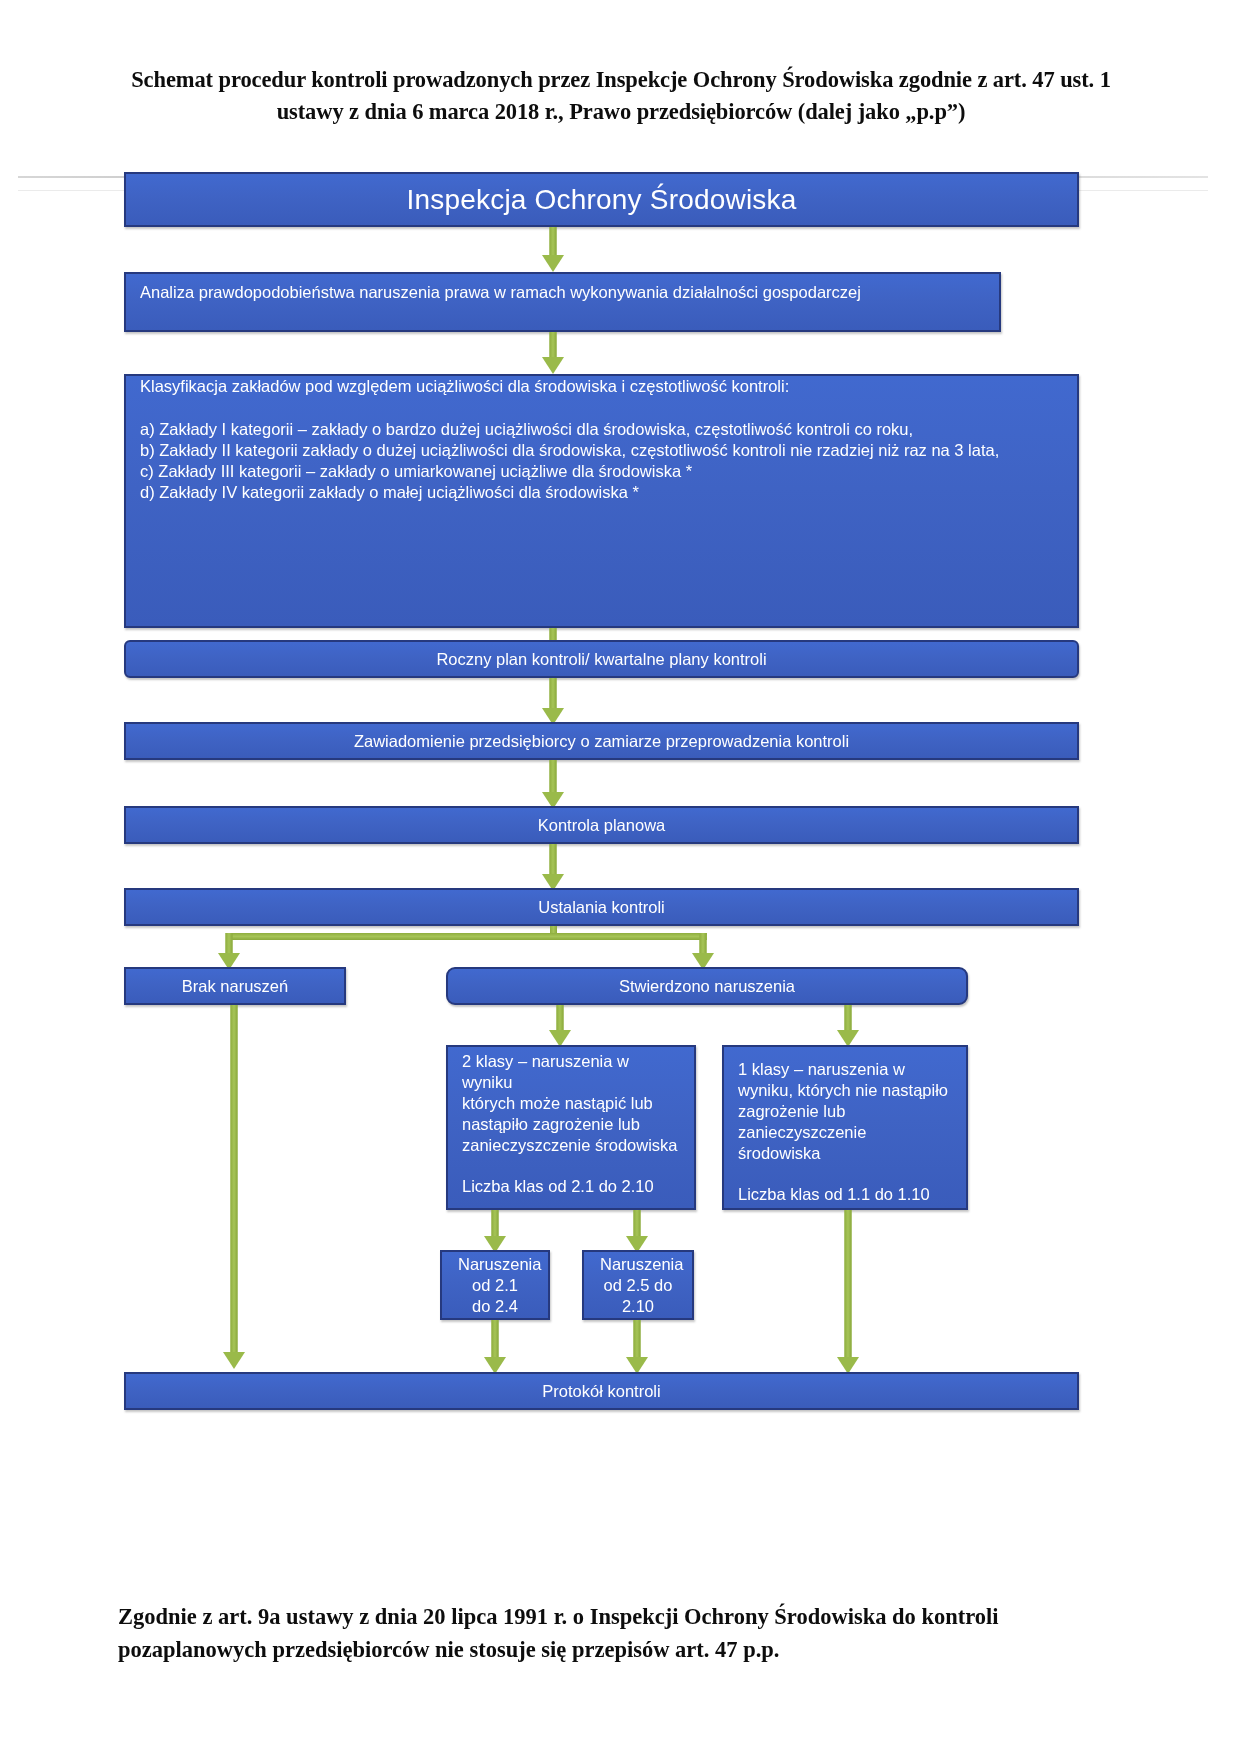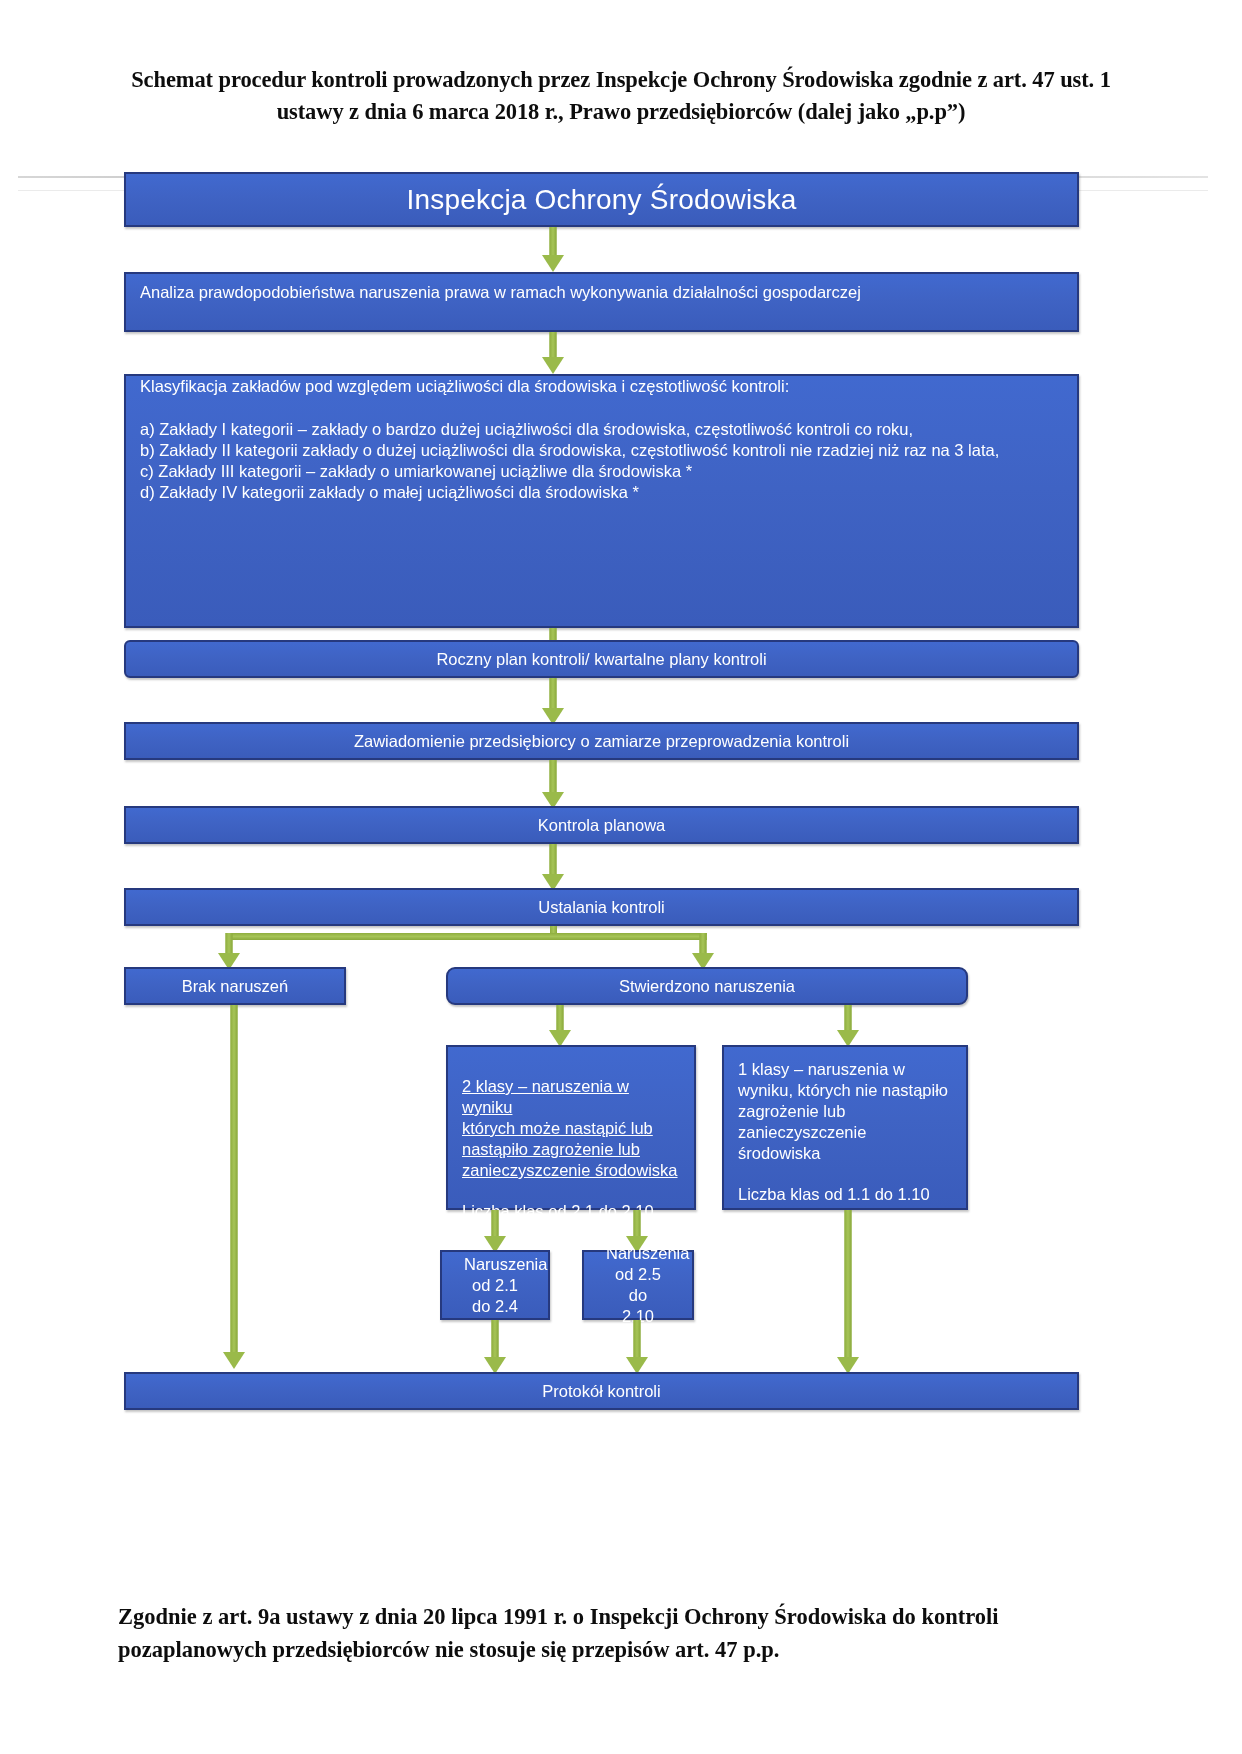--- a/index.html
+++ b/index.html
@@ -79,21 +79,21 @@
     padding: 0 14px;
     box-sizing: border-box;
     font-size: 16.5px;
     line-height: 21px;
     color: #ffffff;
   }
   .center {
     align-items: center;
     justify-content: center;
   }
-  .center .txt { text-align: center; padding: 0 22px; }
+  .center .txt { text-align: center; padding: 0 16px; }
   .left-top { align-items: flex-start; }
   .left-top .txt { text-align: left; }
 
   .title-box .txt {
     font-size: 28px;
     line-height: 32px;
     letter-spacing: .2px;
   }
 
   .body-txt { font-size: 16.5px; line-height: 25px; }
@@ -142,21 +142,21 @@
 
 <div class="box center title-box" style="left:124px; top:172px; width:955px; height:55px;">
   <div class="txt">Inspekcja Ochrony Środowiska</div>
 </div>
 
 <div class="arrow" style="left:528px; top:227px; width:50px; height:45px;">
   <div class="shaft" style="height:30px;"></div>
   <div class="head" style="top:28px;"></div>
 </div>
 
-<div class="box left-top" style="left:124px; top:272px; width:955px; height:60px;">
+<div class="box left-top" style="left:124px; top:272px; width:877px; height:60px;">
   <div class="txt body-txt" style="padding-top:8px;">
     <div>Analiza prawdopodobieństwa naruszenia prawa w ramach  wykonywania  działalności gospodarczej</div>
   </div>
 </div>
 
 <div class="arrow" style="left:528px; top:332px; width:50px; height:42px;">
   <div class="shaft" style="height:27px;"></div>
   <div class="head" style="top:25px;"></div>
 </div>
 
@@ -237,21 +237,21 @@
 <div class="arrow" style="left:535px; top:1005px; width:50px; height:42px;">
   <div class="shaft" style="height:27px;"></div>
   <div class="head" style="top:25px;"></div>
 </div>
 <div class="arrow" style="left:823px; top:1005px; width:50px; height:42px;">
   <div class="shaft" style="height:27px;"></div>
   <div class="head" style="top:25px;"></div>
 </div>
 
 <div class="box left-top" style="left:446px; top:1045px; width:250px; height:165px;">
-  <div class="txt small-txt" style="padding-top:29px;text-decoration:underline;">
+  <div class="txt small-txt" style="padding-top:4px;">
     <div>2 klasy – naruszenia w wyniku</div>
     <div>których może nastąpić lub</div>
     <div>nastąpiło zagrożenie lub</div>
     <div>zanieczyszczenie środowiska</div>
     <div style="height:20px;"></div>
     <div>Liczba klas od 2.1 do 2.10</div>
   </div>
 </div>
 
 <div class="box left-top" style="left:722px; top:1045px; width:246px; height:165px;">

